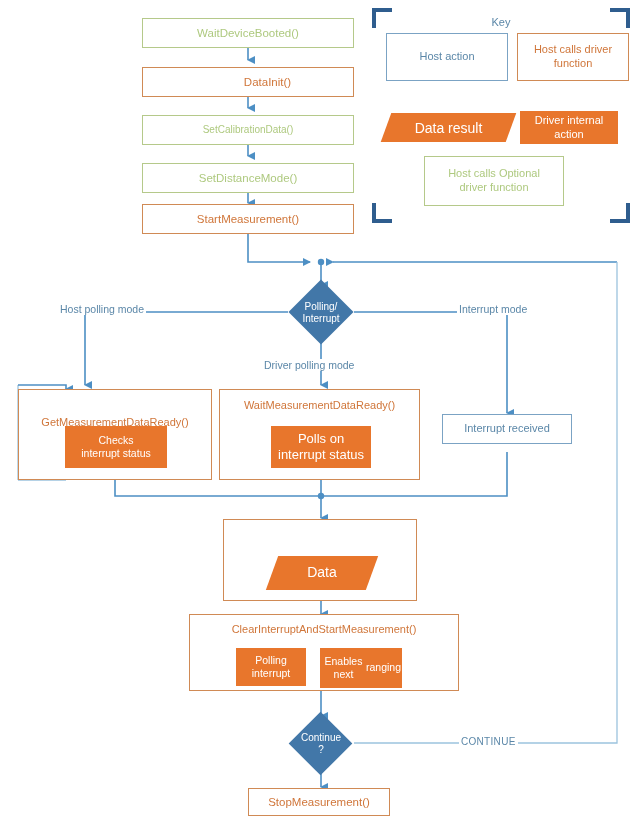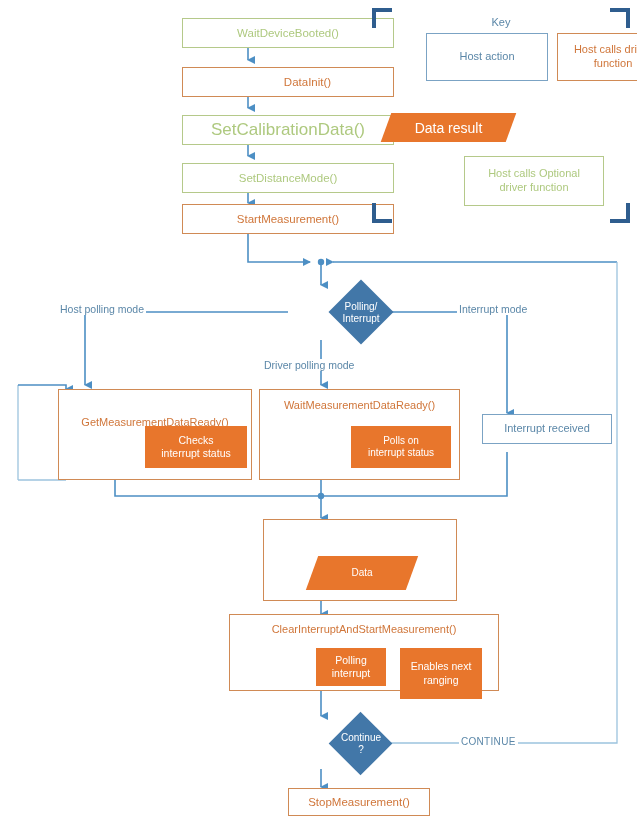--- a/index.html
+++ b/index.html
@@ -24,21 +24,20 @@
     pointer-events: none;
   }
   .node {
     position: absolute;
     box-sizing: border-box;
     display: flex;
     align-items: center;
     justify-content: center;
     text-align: center;
     line-height: 1.25;
-    margin-left: 40px;
   }
   
   .n-driver {
     border: 1px solid #d08a55;
     background: #ffffff;
     color: #d0763a;
   }
   
   .n-optional {
     border: 1px solid #b5c98a;
@@ -120,21 +119,21 @@
     text-align: center;
     font-size: 11px;
     color: #5b87a8;
   }
   .para {
     position: absolute;
     display: flex;
     align-items: center;
     justify-content: center;
     color: #ffffff;
-    font-size: 10px;
+    font-size: 14px;
   }
   .para .skew {
     position: absolute;
     left: 0; top: 0; right: 0; bottom: 0;
     background: #e8762c;
     transform: skewX(-20deg);
   }
   .para .ptxt {
     position: relative;
     z-index: 2;
@@ -205,21 +204,21 @@
   </svg>
 
   <div class="node n-optional" style="left:142px; top:18px; width:212px; height:30px; font-size:11.5px;">
     <span>WaitDeviceBooted()</span>
   </div>
 
   <div class="node n-driver" style="left:142px; top:67px; width:212px; height:30px; font-size:11.5px;padding-left:39px;">
     <span>DataInit()</span>
   </div>
 
-  <div class="node n-optional" style="left:142px; top:115px; width:212px; height:30px; font-size:17px;">
+  <div class="node n-optional" style="left:142px; top:115px; width:212px; height:30px; font-size:10px;">
     <span>SetCalibrationData()</span>
   </div>
 
   <div class="node n-optional" style="left:142px; top:163px; width:212px; height:30px; font-size:11.5px;">
     <span>SetDistanceMode()</span>
   </div>
 
   <div class="node n-driver" style="left:142px; top:204px; width:212px; height:30px; font-size:11.5px;">
     <span>StartMeasurement()</span>
   </div>
@@ -241,21 +240,21 @@
   <div class="node n-driver" style="left:18px; top:389px; width:194px; height:91px; display:block; position:absolute;">
     <div class="boxtitle" style="top:26px; color:#d0763a;">GetMeasurementDataReady()</div>
     <div class="node n-internal" style="left:46px; top:36px; width:102px; height:42px; flex-direction:column; font-size:10.5px;">
       <div>Checks</div>
       <div>interrupt status</div>
     </div>
   </div>
 
   <div class="node n-driver" style="left:219px; top:389px; width:201px; height:91px; display:block; position:absolute;">
     <div class="boxtitle" style="top:9px; color:#d0763a;">WaitMeasurementDataReady()</div>
-    <div class="node n-internal" style="left:51px; top:36px; width:100px; height:42px; flex-direction:column; font-size:10px;">
+    <div class="node n-internal" style="left:51px; top:36px; width:100px; height:42px; flex-direction:column; font-size:13px;">
       <div>Polls on</div>
       <div>interrupt status</div>
     </div>
   </div>
 
   <div class="node n-host" style="left:442px; top:414px; width:130px; height:30px; font-size:11px;">
     <span>Interrupt received</span>
   </div>
 
   <div class="node n-driver" style="left:223px; top:519px; width:194px; height:82px; display:block; position:absolute;">
@@ -264,21 +263,21 @@
       <span class="ptxt">Data</span>
     </div>
   </div>
 
   <div class="node n-driver" style="left:189px; top:614px; width:270px; height:77px; display:block; position:absolute;">
     <div class="boxtitle" style="top:8px; color:#d0763a;">ClearInterruptAndStartMeasurement()</div>
     <div class="node n-internal" style="left:46px; top:33px; width:70px; height:38px; flex-direction:column; font-size:10.5px;">
       <div>Polling</div>
       <div>interrupt</div>
     </div>
-    <div class="node n-internal" style="left:130px; top:33px; width:82px; height:51px; flex-direction:column; font-size:10.5px;">
+    <div class="node n-internal" style="left:130px; top:33px; width:82px; height:40px; flex-direction:row; font-size:10.5px;">
       <div>Enables next</div>
       <div>ranging</div>
     </div>
   </div>
 
   <div class="node n-decision" style="left:288px; top:716px; width:66px; height:55px;">
     <div class="dia-shape" style="width:45px;height:45px;left:10px;top:5px;"></div>
     <div class="dia-label">
       <div>Continue</div>
       <div>?</div>
@@ -305,19 +304,22 @@
 
     <div class="node n-driver" style="left:145px; top:25px; width:112px; height:48px; font-size:11px; padding:0 8px;">
       <span>Host calls driver function</span>
     </div>
 
     <div class="para" style="left:14px; top:105px; width:125px; height:29px; font-size:14px;">
       <span class="skew"></span>
       <span class="ptxt">Data result</span>
     </div>
 
+    <div class="node n-internal" style="left:148px; top:103px; width:98px; height:33px; font-size:11px; padding:0 4px;">
+      <span>Driver internal action</span>
+    </div>
 
     <div class="node n-optional" style="left:52px; top:148px; width:140px; height:50px; font-size:11px; padding:0 8px;">
       <span>Host calls Optional driver function</span>
     </div>
   </div>
 
 </div>
 
 </body></html>

